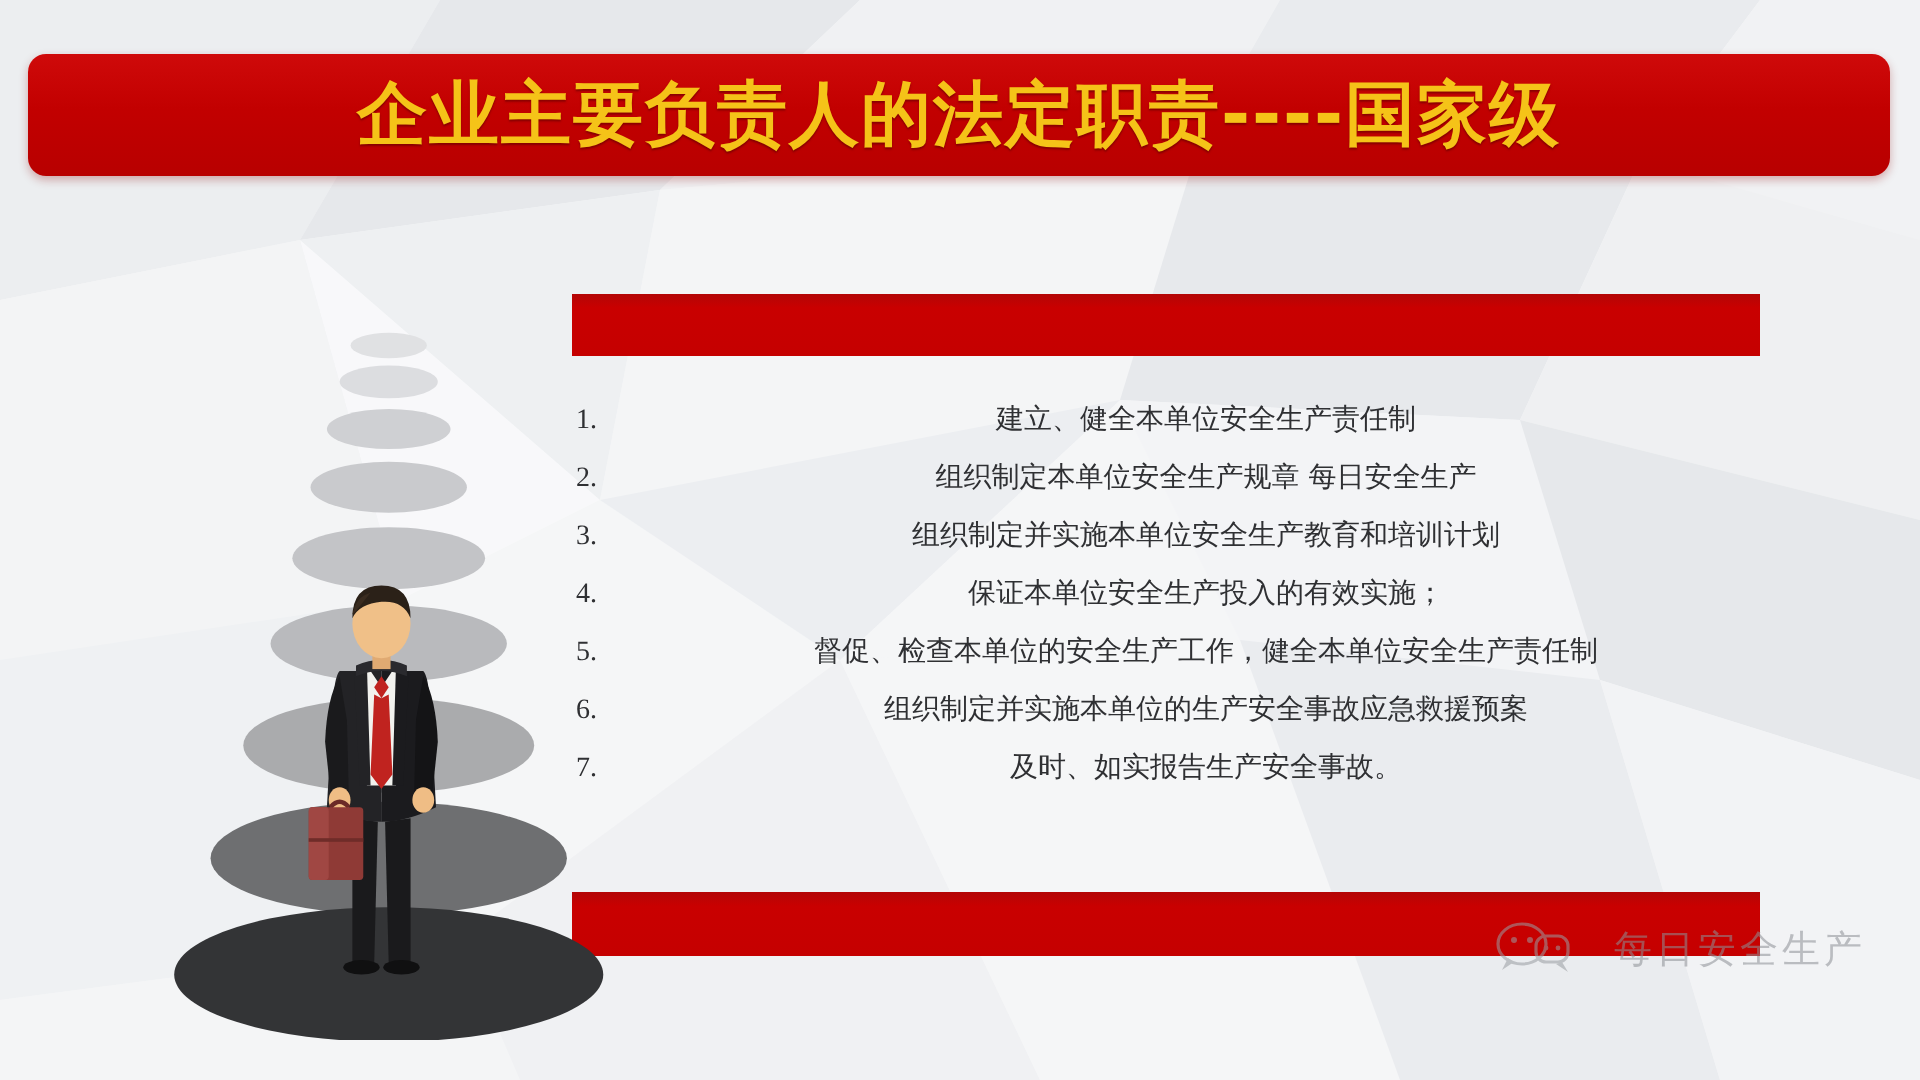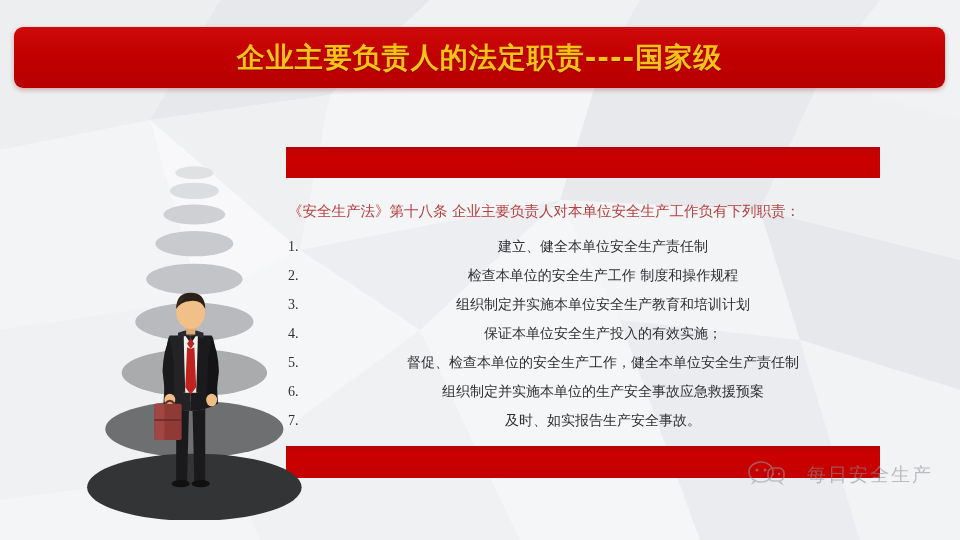--- a/index.html
+++ b/index.html
@@ -33,21 +33,21 @@
     height: 61px;
     border-radius: 9px;
     background: linear-gradient(180deg, #cf0a0a 0%, #c20000 45%, #b80000 100%);
     box-shadow: 0 2px 5px rgba(140,0,0,0.30);
     display: flex;
     align-items: center;
     justify-content: center;
   }
   #title-text {
     font-family: "DejaVu Sans", "Liberation Sans", sans-serif;
-    font-size: 28px;
+    font-size: 35px;
     font-weight: bold;
     letter-spacing: 1px;
     color: #f5c318;
     text-shadow: 0 1px 1px rgba(90,0,0,0.55);
     white-space: nowrap;
   }
 
   
   .accent-bar {
     position: absolute;
@@ -217,29 +217,28 @@
       <rect x="159" y="224" width="10" height="12" fill="#e0aa72"></rect>
 
       <ellipse cx="164" cy="211" rx="16" ry="19" fill="#f0c088"></ellipse>
 
       <path d="M148 208 Q148 190 164 190 Q180 190 180 208 Q176 198 164 199 Q152 200 148 208 Z" fill="#2b2118"></path>
       <path d="M148 206 Q150 196 158 194 L150 204 Z" fill="#3a2c20"></path>
     </g>
   </svg>
 
   <div id="content-block">
-    <p id="intro-paragraph">《安全生产法》第十八条  企业主要负责人对本单位安全生产工作负有下列职责：</p>
     <ol id="duty-list">
       <li>
         <span class="num">1.</span>
         <span class="txt">建立、健全本单位安全生产责任制</span>
       </li>
       <li>
         <span class="num">2.</span>
-        <span class="txt">检查本单位的安全生产工作 制度和操作规程</span>
+        <span class="txt">组织制定本单位安全生产规章 每日安全生产</span>
       </li>
       <li>
         <span class="num">3.</span>
         <span class="txt">组织制定并实施本单位安全生产教育和培训计划</span>
       </li>
       <li>
         <span class="num">4.</span>
         <span class="txt">保证本单位安全生产投入的有效实施；</span>
       </li>
       <li>

